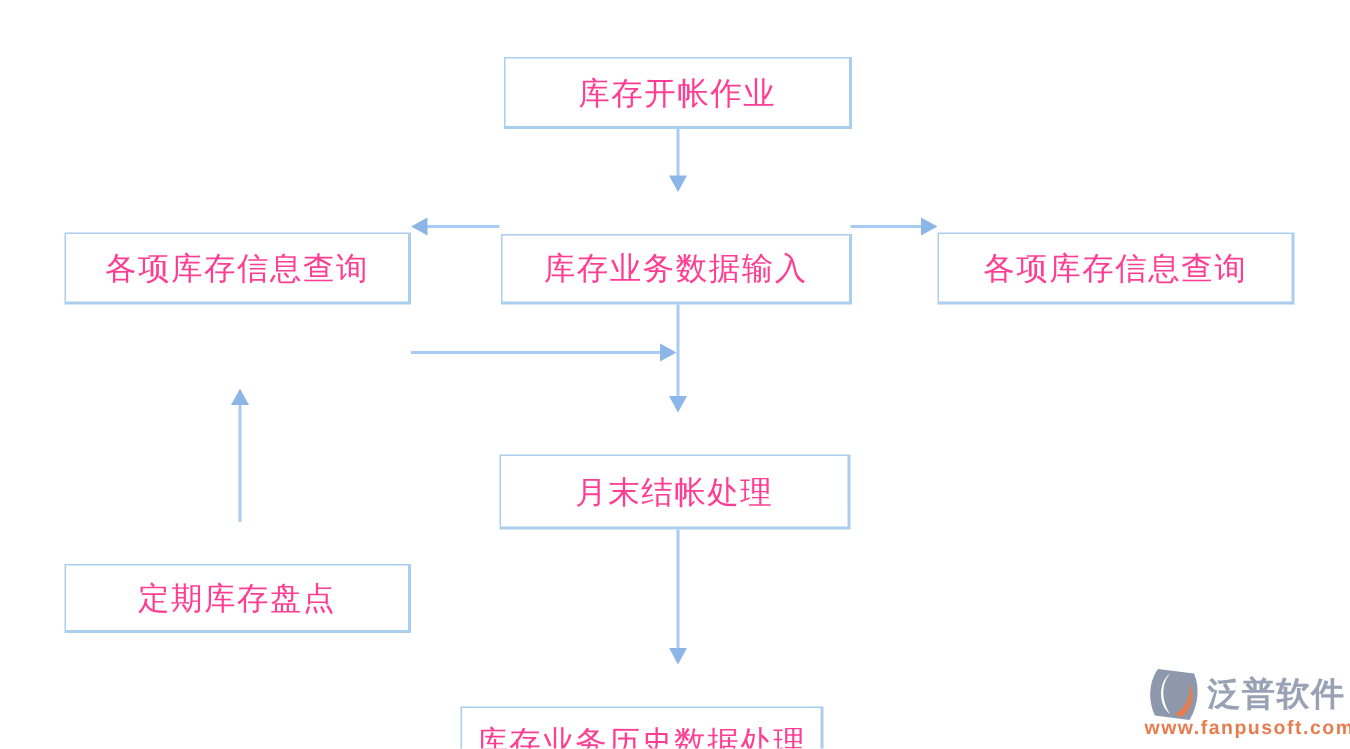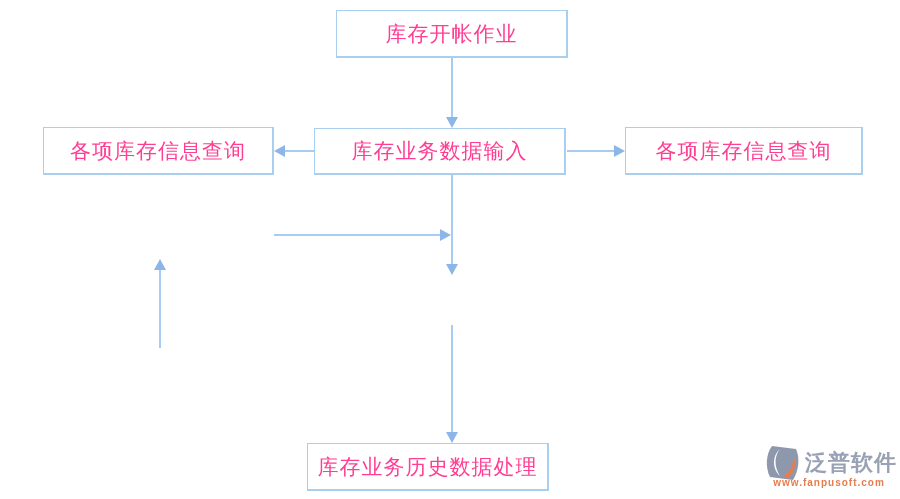--- a/index.html
+++ b/index.html
@@ -44,20 +44,21 @@
     border-bottom-width:2px;
     border-right-width:2px;
     display:flex;
     align-items:center;
     justify-content:center;
     color:var(--node-text);
     font-family:"Liberation Serif","DejaVu Serif",serif;
     font-size:21px;
     letter-spacing:1px;
     white-space:nowrap;
+    margin-top:28px;
   }
   .logo{
     position:absolute;
     left:763px;
     top:443px;
     width:132px;
     height:54px;
   }
   .logo-row{
     display:flex;
@@ -73,21 +74,21 @@
     font-weight:bold;
     font-size:22px;
     line-height:1;
     letter-spacing:1px;
     margin-left:2px;
     white-space:nowrap;
   }
   .logo-url{
     color:var(--url-color);
     font-weight:bold;
-    font-size:10px;
+    font-size:13px;
     letter-spacing:1px;
     text-align:center;
     margin-top:-6px;
     white-space:nowrap;
   }
 </style>
 </head>
 <body>
 
 <div class="canvas">
@@ -111,28 +112,30 @@
 
     <line x1="160" y1="348" x2="160" y2="269"></line>
     <polygon points="154,270 166,270 160,259"></polygon>
 
     <line x1="452" y1="325" x2="452" y2="433"></line>
     <polygon points="446,432 458,432 452,443"></polygon>
   </svg>
 
   <div class="node" style="left:336px;top:10px;width:232px;height:48px;">库存开帐作业</div>
 
-  <div class="node" style="left:314px;top:128px;width:252px;height:47px;">库存业务数据输入</div>
+  <div class="node" style="left:334px;top:128px;width:234px;height:47px;">库存业务数据输入</div>
 
   <div class="node" style="left:43px;top:127px;width:231px;height:48px;">各项库存信息查询</div>
 
   <div class="node" style="left:625px;top:127px;width:238px;height:48px;">各项库存信息查询</div>
 
 
+  <div class="node" style="left:333px;top:275px;width:234px;height:50px;">月末结帐处理</div>
 
+  <div class="node" style="left:43px;top:348px;width:231px;height:46px;">定期库存盘点</div>
 
   <div class="node" style="left:307px;top:443px;width:242px;height:48px;">库存业务历史数据处理</div>
 
   <div class="logo">
     <div class="logo-row">
       <svg class="logo-mark" viewBox="0 0 40 40" xmlns="http://www.w3.org/2000/svg">
         <path d="M9,3 L33,6 C37,15 36,27 30,37 L7,34 C2,24 3,11 9,3 Z" fill="#8e98ad"></path>
         <path d="M17,6 C11,13 11,24 17,33 C9,27 9,12 17,6 Z" fill="#ffffff"></path>
         <path d="M20,33 C28,29 31,21 30,12 C34,20 32,29 25,35 Z" fill="#e87c4e"></path>
       </svg>

